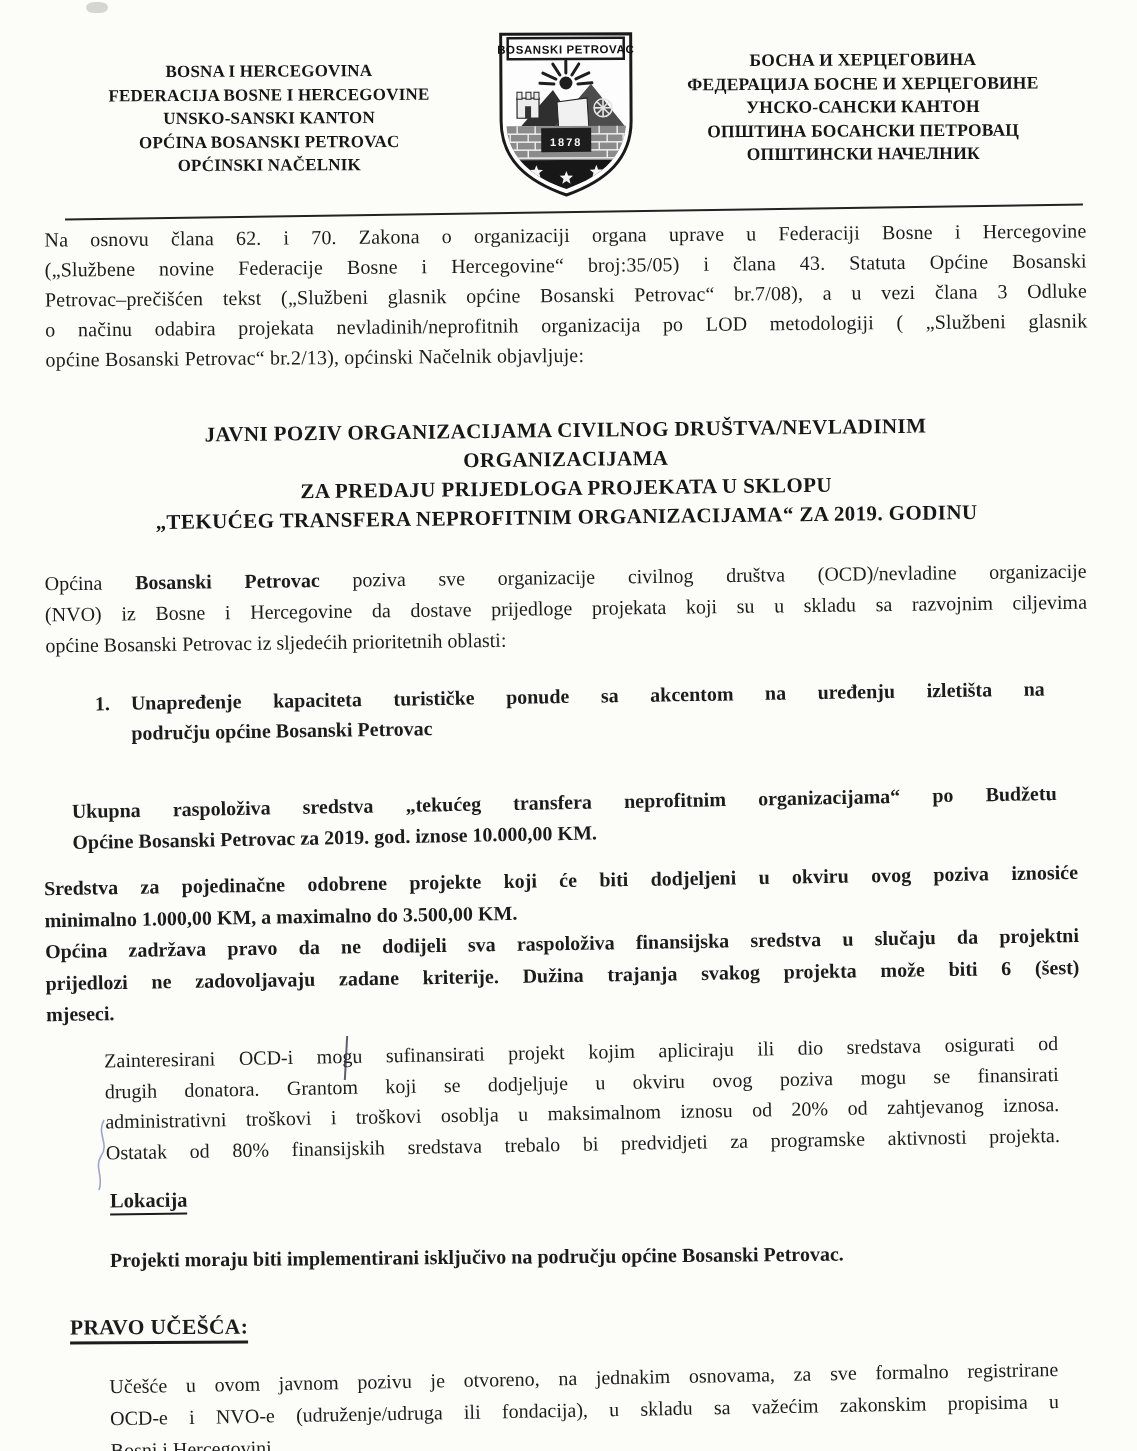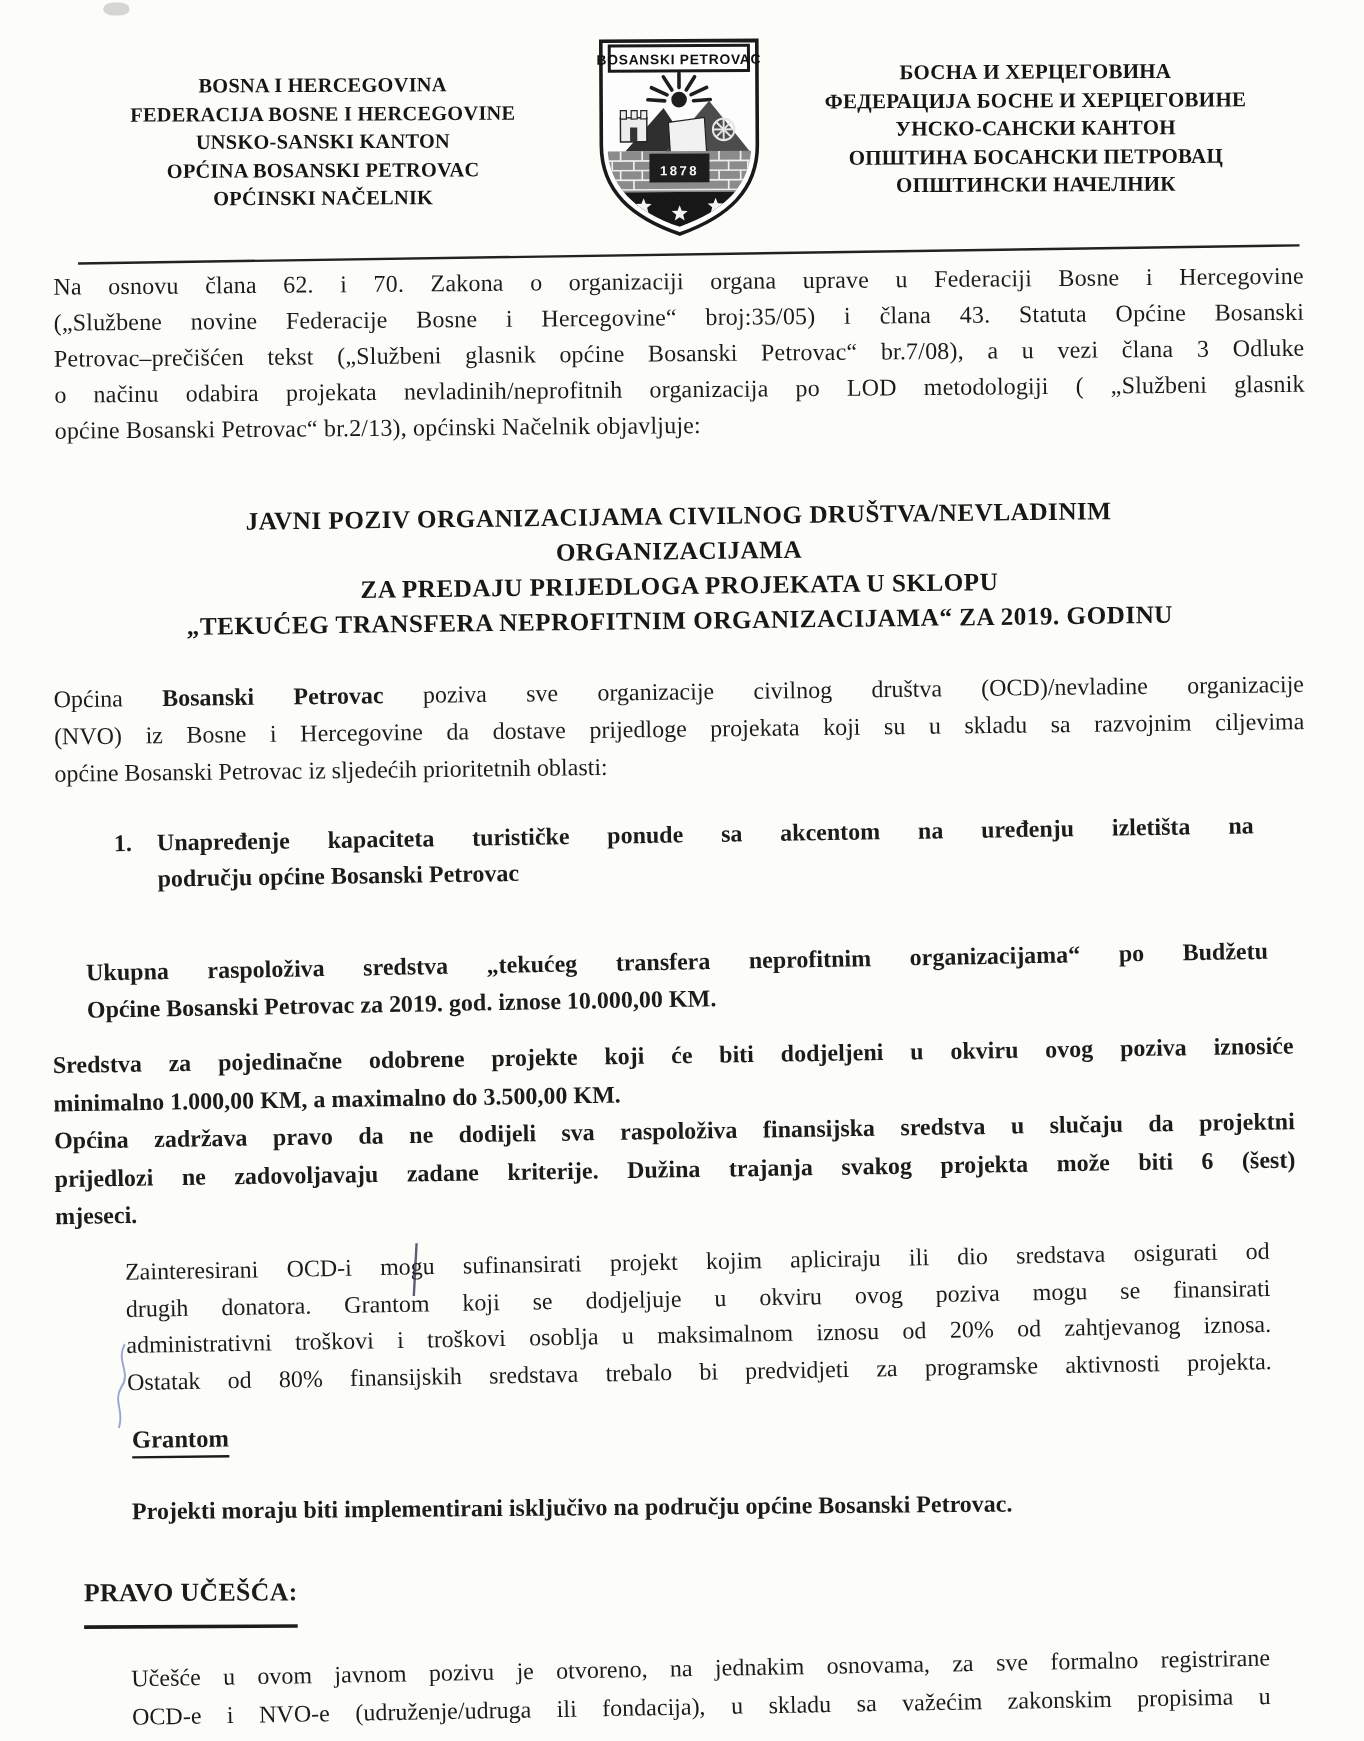--- a/index.html
+++ b/index.html
@@ -35,21 +35,21 @@
   .doc-title{margin-top:46px;text-align:center;font-weight:bold;font-size:21px;line-height:29px;letter-spacing:.4px;color:#181818;}
   .invite{margin-top:30px;line-height:31px;}
   .prio-item{margin-top:26px;display:flex;padding:0 42px 0 50px;font-weight:bold;line-height:30px;}
   .prio-num{width:36px;flex:0 0 36px;}
   .prio-text{flex:1;}
   .budget{margin-top:46px;padding:0 30px 0 27px;font-weight:bold;line-height:31px;}
   .funds{margin-top:16px;padding-right:8px;font-weight:bold;line-height:31.5px;}
   .cofin{margin-top:14px;padding:0 28px 0 60px;line-height:30.5px;}
   .loc-head{margin-top:30px;margin-left:65px;font-weight:bold;font-size:20.5px;width:fit-content;border-bottom:2.5px solid #1c1c1c;padding-bottom:1px;}
   .loc-text{margin-top:26px;padding-left:65px;font-weight:bold;}
-  .right-head{margin-top:44px;margin-left:25px;font-weight:bold;font-size:21.5px;letter-spacing:.3px;width:fit-content;border-bottom:3px solid #1c1c1c;padding-bottom:14px;}
+  .right-head{margin-top:44px;margin-left:25px;font-weight:bold;font-size:21.5px;letter-spacing:.3px;width:fit-content;border-bottom:3px solid #1c1c1c;padding-bottom:1px;}
   .elig{margin-top:18px;padding:0 28px 0 65px;line-height:32px;}
 
   
   .smudge{position:absolute;left:86px;top:2px;width:22px;height:11px;background:rgba(110,110,110,.28);border-radius:40%/50%;}
   .pen-stroke{position:absolute;left:345px;top:1036px;width:2px;height:44px;background:rgba(40,40,70,.75);transform:rotate(3deg);}
   .pen-squiggle{position:absolute;left:88px;top:1118px;}
 </style>
 </head>
 <body>
 
@@ -205,21 +205,21 @@
       <div>mjeseci.</div>
     </div>
 
     <div class="para cofin t11">
       <div class="jline">Zainteresirani OCD-i mogu sufinansirati projekt kojim apliciraju ili dio sredstava osigurati od</div>
       <div class="jline">drugih donatora. Grantom koji se dodjeljuje u okviru ovog poziva mogu se finansirati</div>
       <div class="jline">administrativni troškovi i troškovi osoblja u maksimalnom iznosu od 20% od zahtjevanog iznosa.</div>
       <div class="jline">Ostatak od 80% finansijskih sredstava trebalo bi predvidjeti za programske aktivnosti  projekta.</div>
     </div>
 
-    <div class="loc-head t7">Grantom</div>
+    <div class="loc-head t7">Lokacija</div>
     <div class="para loc-text t5">Projekti moraju biti implementirani isključivo na području općine Bosanski Petrovac.</div>
 
     <div class="right-head t3">PRAVO UČEŠĆA:</div>
     <div class="para elig t11">
       <div class="jline">Učešće u ovom javnom pozivu je otvoreno, na jednakim osnovama, za sve formalno registrirane</div>
       <div class="jline">OCD-e i NVO-e (udruženje/udruga ili fondacija), u skladu sa važećim zakonskim propisima u</div>
       <div>Bosni i Hercegovini.</div>
     </div>
 
   </div>

